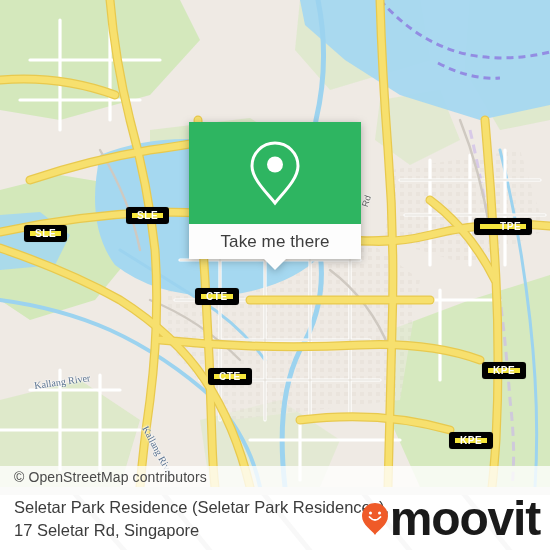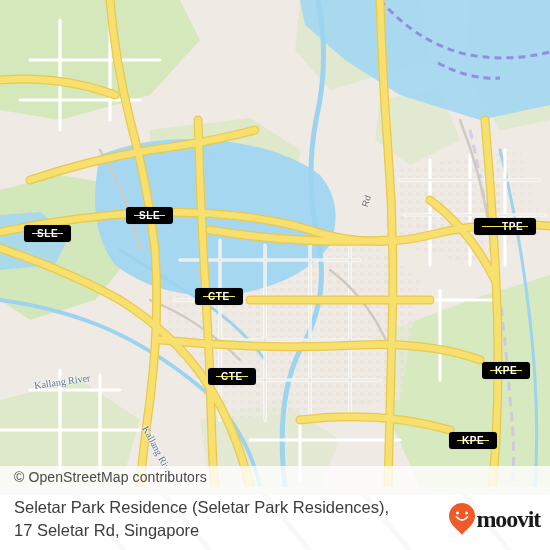--- a/index.html
+++ b/index.html
@@ -17,21 +17,21 @@
     position:absolute; left:0; top:0; width:550px; height:487px;
     background:#efeae4;
     overflow:hidden;
   }
   .map-svg { position:absolute; left:0; top:0; width:550px; height:487px; display:block; }
 
   
   .shield {
     position:absolute;
     background:#f5e53c;
-    border:8px solid #000000;
+    border:6px solid #000000;
     border-radius:3px;
     color:#ffffff;
     font-size:10px;
     font-weight:bold;
     letter-spacing:0.6px;
     line-height:13px;
     height:17px;
     padding:0 5px;
     text-align:right;
     text-shadow:0 0 1px rgba(0,0,0,.15);
@@ -121,25 +121,25 @@
   .brand {
     position:absolute;
     right:10px; top:50%;
     transform:translateY(-50%);
     display:flex; align-items:center;
     z-index:3;
   }
   .brand-pin { width:28px; height:34px; flex:0 0 auto; margin-right:1px; }
   .brand-word {
     color:#1a1a1a;
-    font-size:24px;
+    font-size:48px;
     font-weight:bold;
     letter-spacing:-1.2px;
     line-height:34px;
-    font-family:Liberation Serif, serif;
+    font-family:Liberation Sans, sans-serif;
   }
 </style>
 </head>
 <body>
 
 <div id="app">
 
   <div class="map-area">
     <svg class="map-svg" viewBox="0 0 550 487">
       <defs>
@@ -276,20 +276,32 @@
     <div class="shield" style="left:208px; top:368px;">CTE</div>
     <div class="shield" style="left:474px; top:218px;padding-left:20px;">TPE</div>
     <div class="shield" style="left:482px; top:362px;">KPE</div>
     <div class="shield" style="left:449px; top:432px;">KPE</div>
 
     <div class="river-label" style="left:34px; top:376px; transform:rotate(-8deg);">Kallang River</div>
     <div class="river-label" style="left:150px; top:424px; transform:rotate(62deg); transform-origin:left top;">Kallang River</div>
 
     <div class="road-label" style="left:360px; top:205px; transform:rotate(-72deg); transform-origin:left top;">Rd</div>
 
+    <div class="callout">
+      <div class="callout-top">
+        <svg width="56" height="68" viewBox="0 0 56 68">
+          <path d="M28 4 C15.3 4 5 14.3 5 27 C5 40 20 54 28 64 C36 54 51 40 51 27 C51 14.3 40.7 4 28 4 Z" fill="none" stroke="#ffffff" stroke-width="3"></path>
+          <circle cx="28" cy="25.5" r="8" fill="#ffffff"></circle>
+        </svg>
+      </div>
+      <div class="callout-bottom">
+        <span>Take me there</span>
+      </div>
+      <div class="callout-tail"></div>
+    </div>
 
     <div class="attribution">
       <span>© OpenStreetMap contributors</span>
     </div>
   </div>
 
   <div class="footer">
     <svg class="footer-watermark" viewBox="0 0 550 63">
       <g stroke="#f2f2f2" fill="none" stroke-width="5">
         <path d="M60 -10 L130 70"></path>

